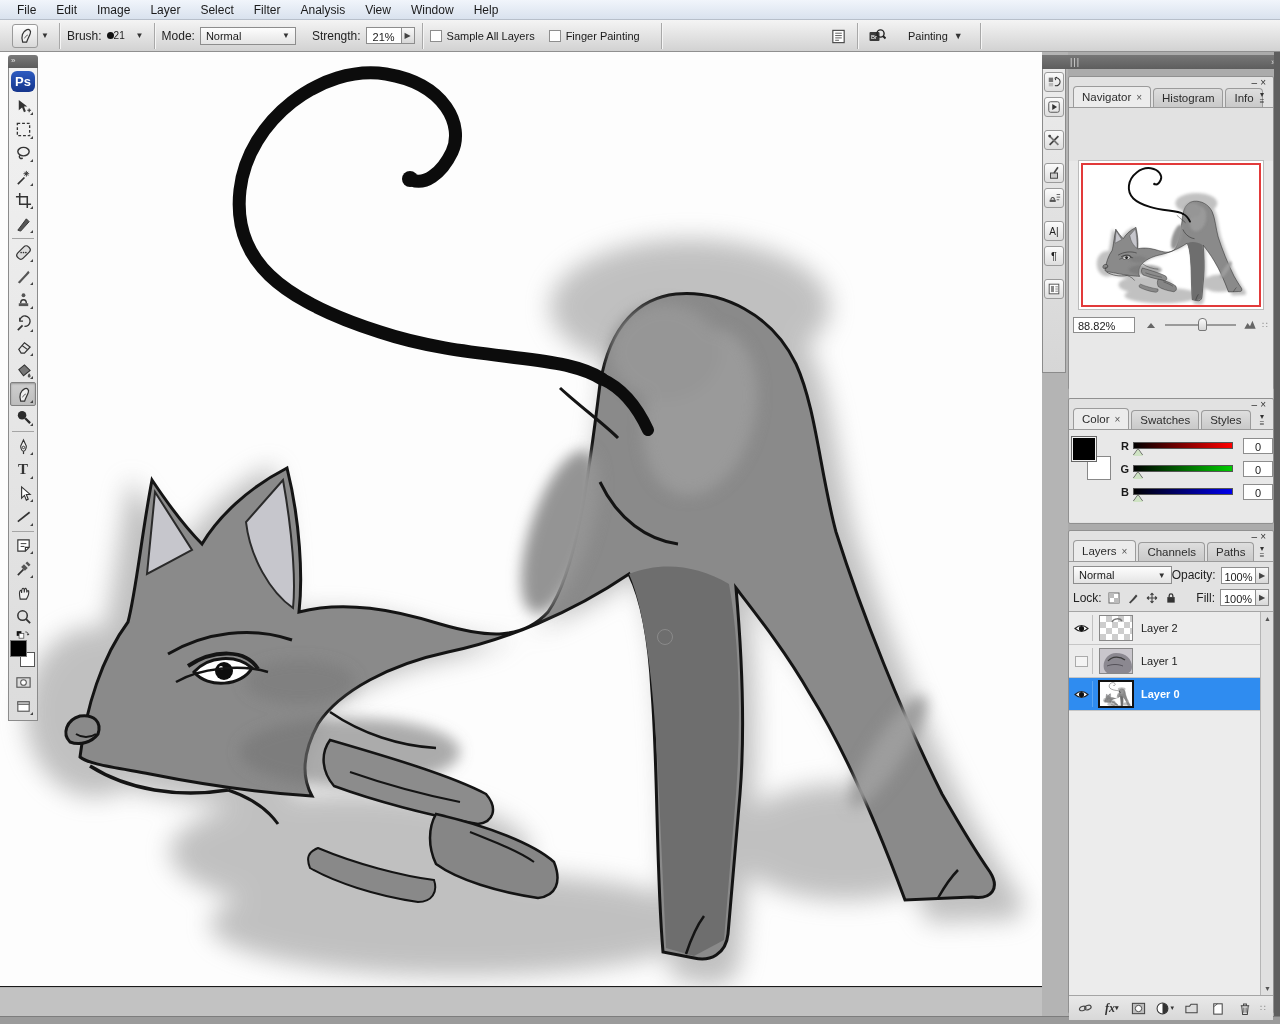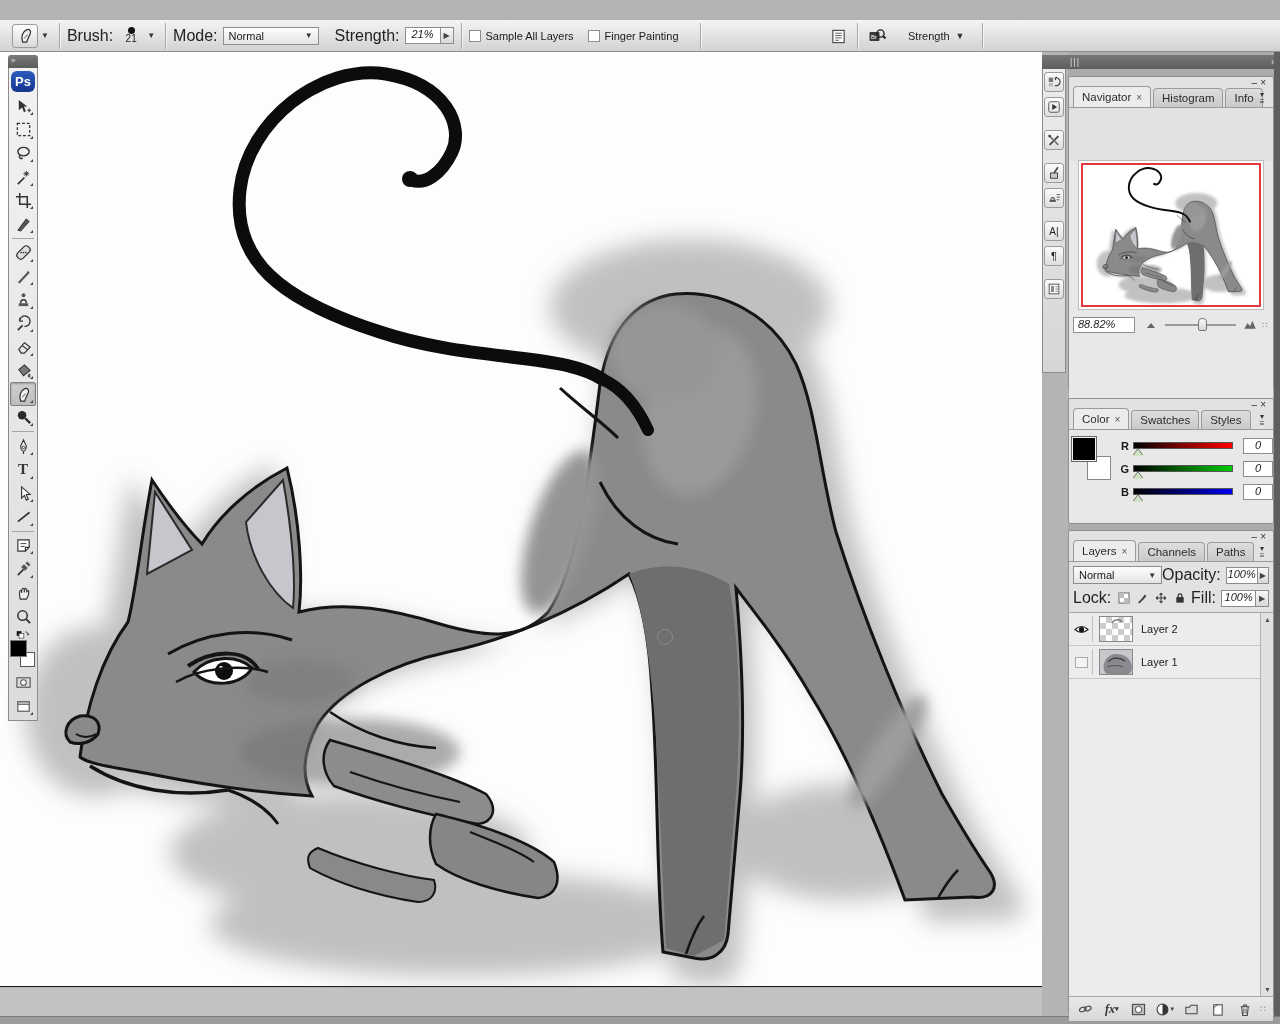--- a/index.html
+++ b/index.html
@@ -12,35 +12,35 @@
   #menubar { left:0; top:0; width:1280px; height:20px;
     background:linear-gradient(#f1f5fb,#d9e2ee); border-bottom:1px solid #b7bfca;
     display:flex; align-items:center; padding-left:8px; gap:2px; }
   .menu-item { padding:2px 9px; font-size:12px; cursor:default; }
 
   
   #optionsbar { left:0; top:20px; width:1280px; height:32px;
     background:linear-gradient(#f4f4f4,#d2d2d2); border-bottom:1px solid #8f8f8f;
     display:flex; align-items:center; }
   .ob-sep { width:1px; height:26px; background:#a8a8a8; margin:0 7px; box-shadow:1px 0 0 #f5f5f5; }
-  .ob-label { font-size:16px; color:#222; margin-right:5px;text-align:center; }
+  .ob-label { font-size:12px; color:#222; margin-right:5px;text-align:center; }
   .field { background:#fff; border:1px solid #8d8d8d; height:17px; display:flex;
-    align-items:flex-start; justify-content:center; font-size:11px;font-style:italic; }
+    align-items:flex-end; justify-content:center; font-size:11px; }
   .mini-btn { width:13px; height:17px; background:linear-gradient(#f8f8f8,#d8d8d8);
     border:1px solid #8d8d8d; border-left:none; display:flex; align-items:center;
     justify-content:center; font-size:8px; color:#444; }
   .dd { background:linear-gradient(#fdfdfd,#e4e4e4); border:1px solid #8d8d8d; height:18px;
     display:flex; align-items:center; padding:0 5px; font-size:11px; }
   .dd .arr { margin-left:auto; font-size:8px; color:#333; }
   .cb { width:12px; height:12px; background:#fff; border:1px solid #8e8e8e; margin-right:5px; }
   .ob-check { display:flex; align-items:center; margin-right:14px; }
   #tool-preview { width:26px; height:24px; border:1px solid #9a9a9a; border-radius:3px;
     background:linear-gradient(#fefefe,#d9d9d9); margin-left:12px;
     display:flex; align-items:center; justify-content:center; }
-  .brush-preview { display:flex; flex-direction:column; align-items:center; width:26px; line-height:10px; }
+  .brush-preview { display:flex; flex-direction:row; align-items:center; width:26px; line-height:10px; }
   .brush-dot { width:7px; height:7px; border-radius:50%; background:#111; }
   .brush-size { font-size:10px; color:#222; }
   .tiny-arr { font-size:8px; color:#333; margin:0 3px; }
   #ob-right { position:absolute; left:826px; top:20px; height:32px; display:flex; align-items:center; }
   .chrome-btn { width:24px; height:22px; border:1px solid transparent; border-radius:3px;
     display:flex; align-items:center; justify-content:center; }
 
   
   #canvas { left:0; top:52px; width:1042px; height:935px; background:#fdfdfd; border-bottom:1px solid #1a1a1a; }
   #canvas svg { position:absolute; left:0; top:0; }
@@ -418,20 +418,32 @@
         </g>
       <g id="i-bridge">
           <rect x="1.5" y="5" width="10" height="9" rx="1" fill="#3a3a3a"></rect>
           <text x="3" y="12" font-size="6" fill="#fff" font-family="Liberation Sans">Br</text>
           <circle cx="12.5" cy="6.5" r="3.6" fill="none" stroke="#222" stroke-width="1.4"></circle>
           <path d="M15,9 L17.5,11.5" stroke="#222" stroke-width="2"></path>
         </g>
     </defs>
   </svg>
 
+  <div id="menubar" class="abs">
+    <span class="menu-item">File</span>
+    <span class="menu-item">Edit</span>
+    <span class="menu-item">Image</span>
+    <span class="menu-item">Layer</span>
+    <span class="menu-item">Select</span>
+    <span class="menu-item">Filter</span>
+    <span class="menu-item">Analysis</span>
+    <span class="menu-item">View</span>
+    <span class="menu-item">Window</span>
+    <span class="menu-item">Help</span>
+  </div>
 
   <div id="optionsbar" class="abs">
     <div id="tool-preview">
       <svg viewBox="0 0 18 18" width="17" height="17">
           <use href="#i-smudge"></use>
         </svg>
     </div>
     <span class="tiny-arr">▼</span>
     <div class="ob-sep"></div>
     <span class="ob-label">Brush:</span>
@@ -469,21 +481,21 @@
           <use href="#i-palettewell"></use>
         </svg>
     </div>
     <div class="ob-sep"></div>
     <div class="chrome-btn">
       <svg viewBox="0 0 18 18" width="18" height="18">
           <use href="#i-bridge"></use>
         </svg>
     </div>
     <div class="dd" style="border:none;background:none;margin-left:14px">
-      <span>Strength</span>
+      <span>Painting</span>
       <span class="arr" style="margin-left:6px;font-size:9px">▼</span>
     </div>
     <div class="ob-sep" style="margin-left:12px"></div>
   </div>
 
   <div id="canvas" class="abs">
     <svg viewBox="0 0 1042 935" width="1042" height="935">
       <use href="#catArt"></use>
     </svg>
     <div id="cursor-circle" class="abs"></div>
@@ -873,20 +885,33 @@
         <div class="thumb">
           <svg viewBox="0 0 34 26" width="34" height="26">
               <rect width="34" height="26" fill="#c9c6cc"></rect>
               <path d="M4,20 C2,12 8,4 16,4 C26,4 32,10 32,18 C32,24 26,26 18,25 C10,26 6,25 4,20 Z" fill="#8b8890"></path>
               <path d="M8,12 C12,7 20,7 25,11" fill="none" stroke="#3a3a3a" stroke-width="1.2"></path>
               <path d="M7,17 C12,15 18,15 23,17" fill="none" stroke="#55525a" stroke-width="1"></path>
             </svg>
         </div>
         <span class="layer-name">Layer 1</span>
       </div>
+      <div class="layer-row sel">
+        <div class="eye-cell">
+            <svg viewBox="0 0 15 11">
+              <use href="#g-eye"></use>
+            </svg>
+          </div>
+        <div class="thumb">
+          <svg viewBox="0 0 1042 935" width="34" height="26" preserveAspectRatio="xMidYMid meet">
+              <use href="#catArt"></use>
+            </svg>
+        </div>
+        <span class="layer-name">Layer 0</span>
+      </div>
       <div id="layers-scroll">
         <span class="scroll-arrow" style="top:1px">▲</span>
         <span class="scroll-arrow" style="bottom:1px">▼</span>
       </div>
     </div>
     <div id="layers-bottom">
       <span class="lb-ico">
           <svg viewBox="0 0 16 16">
             <use href="#b-link"></use>
           </svg>

